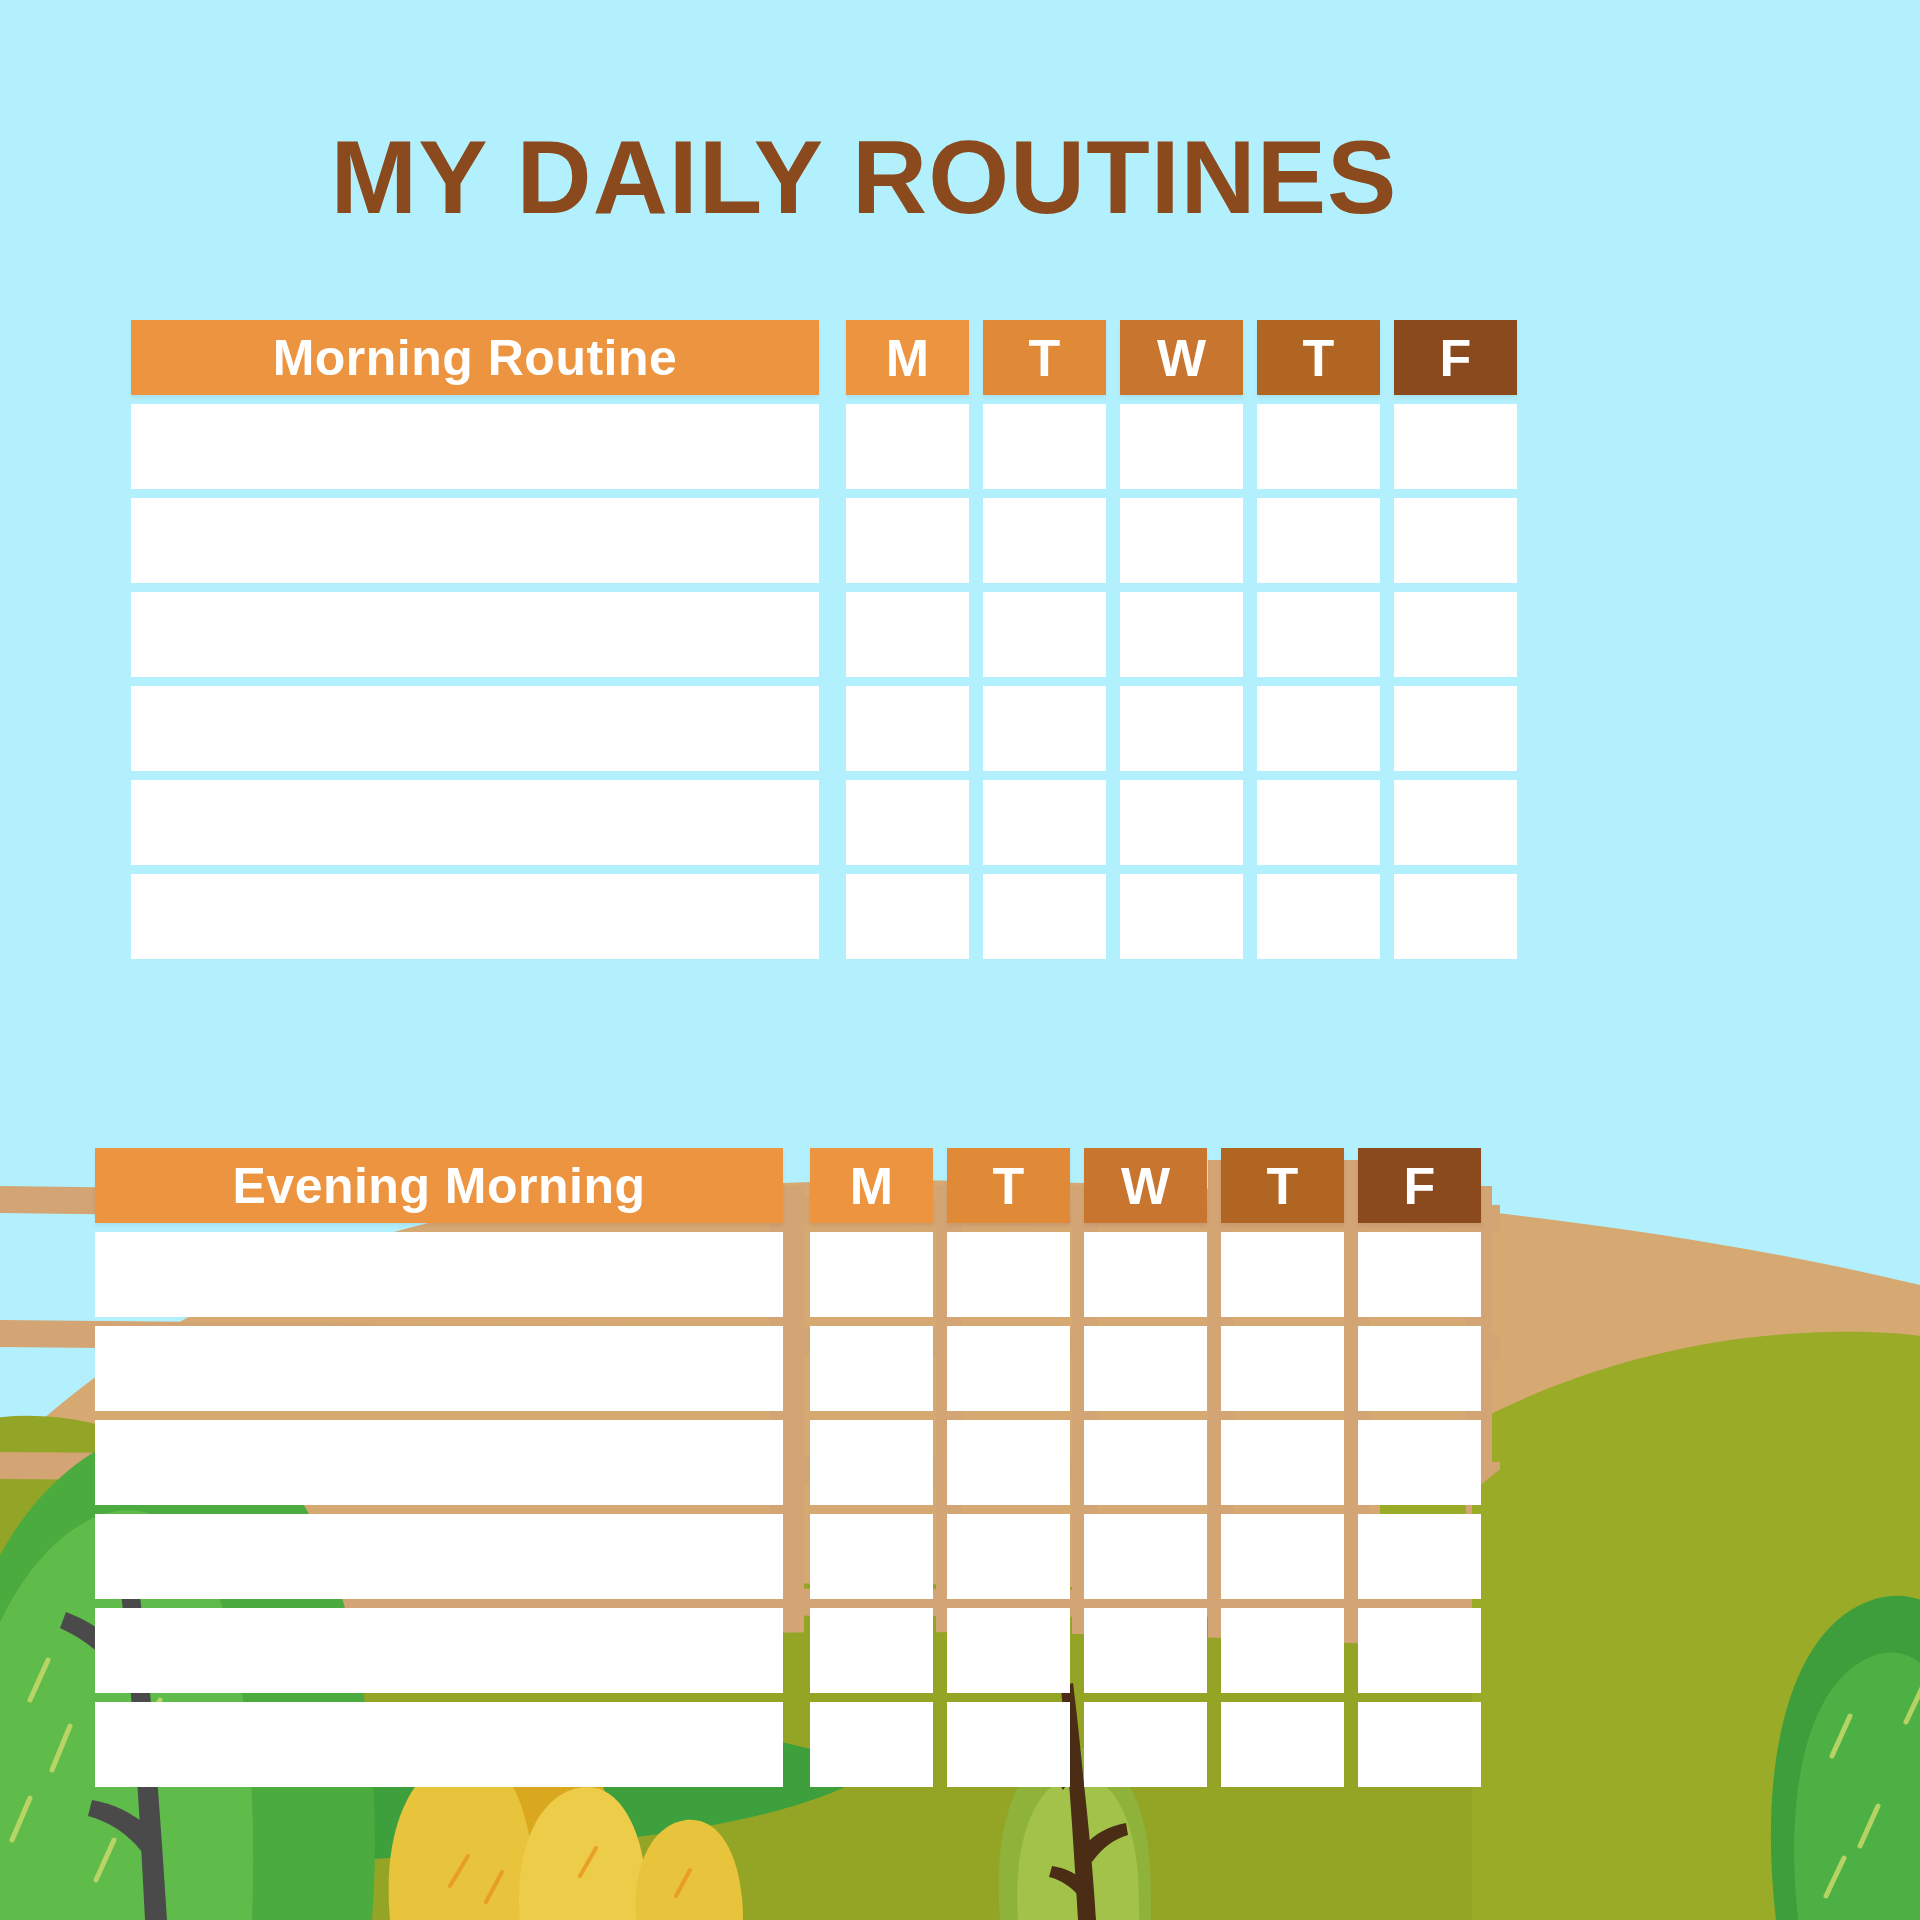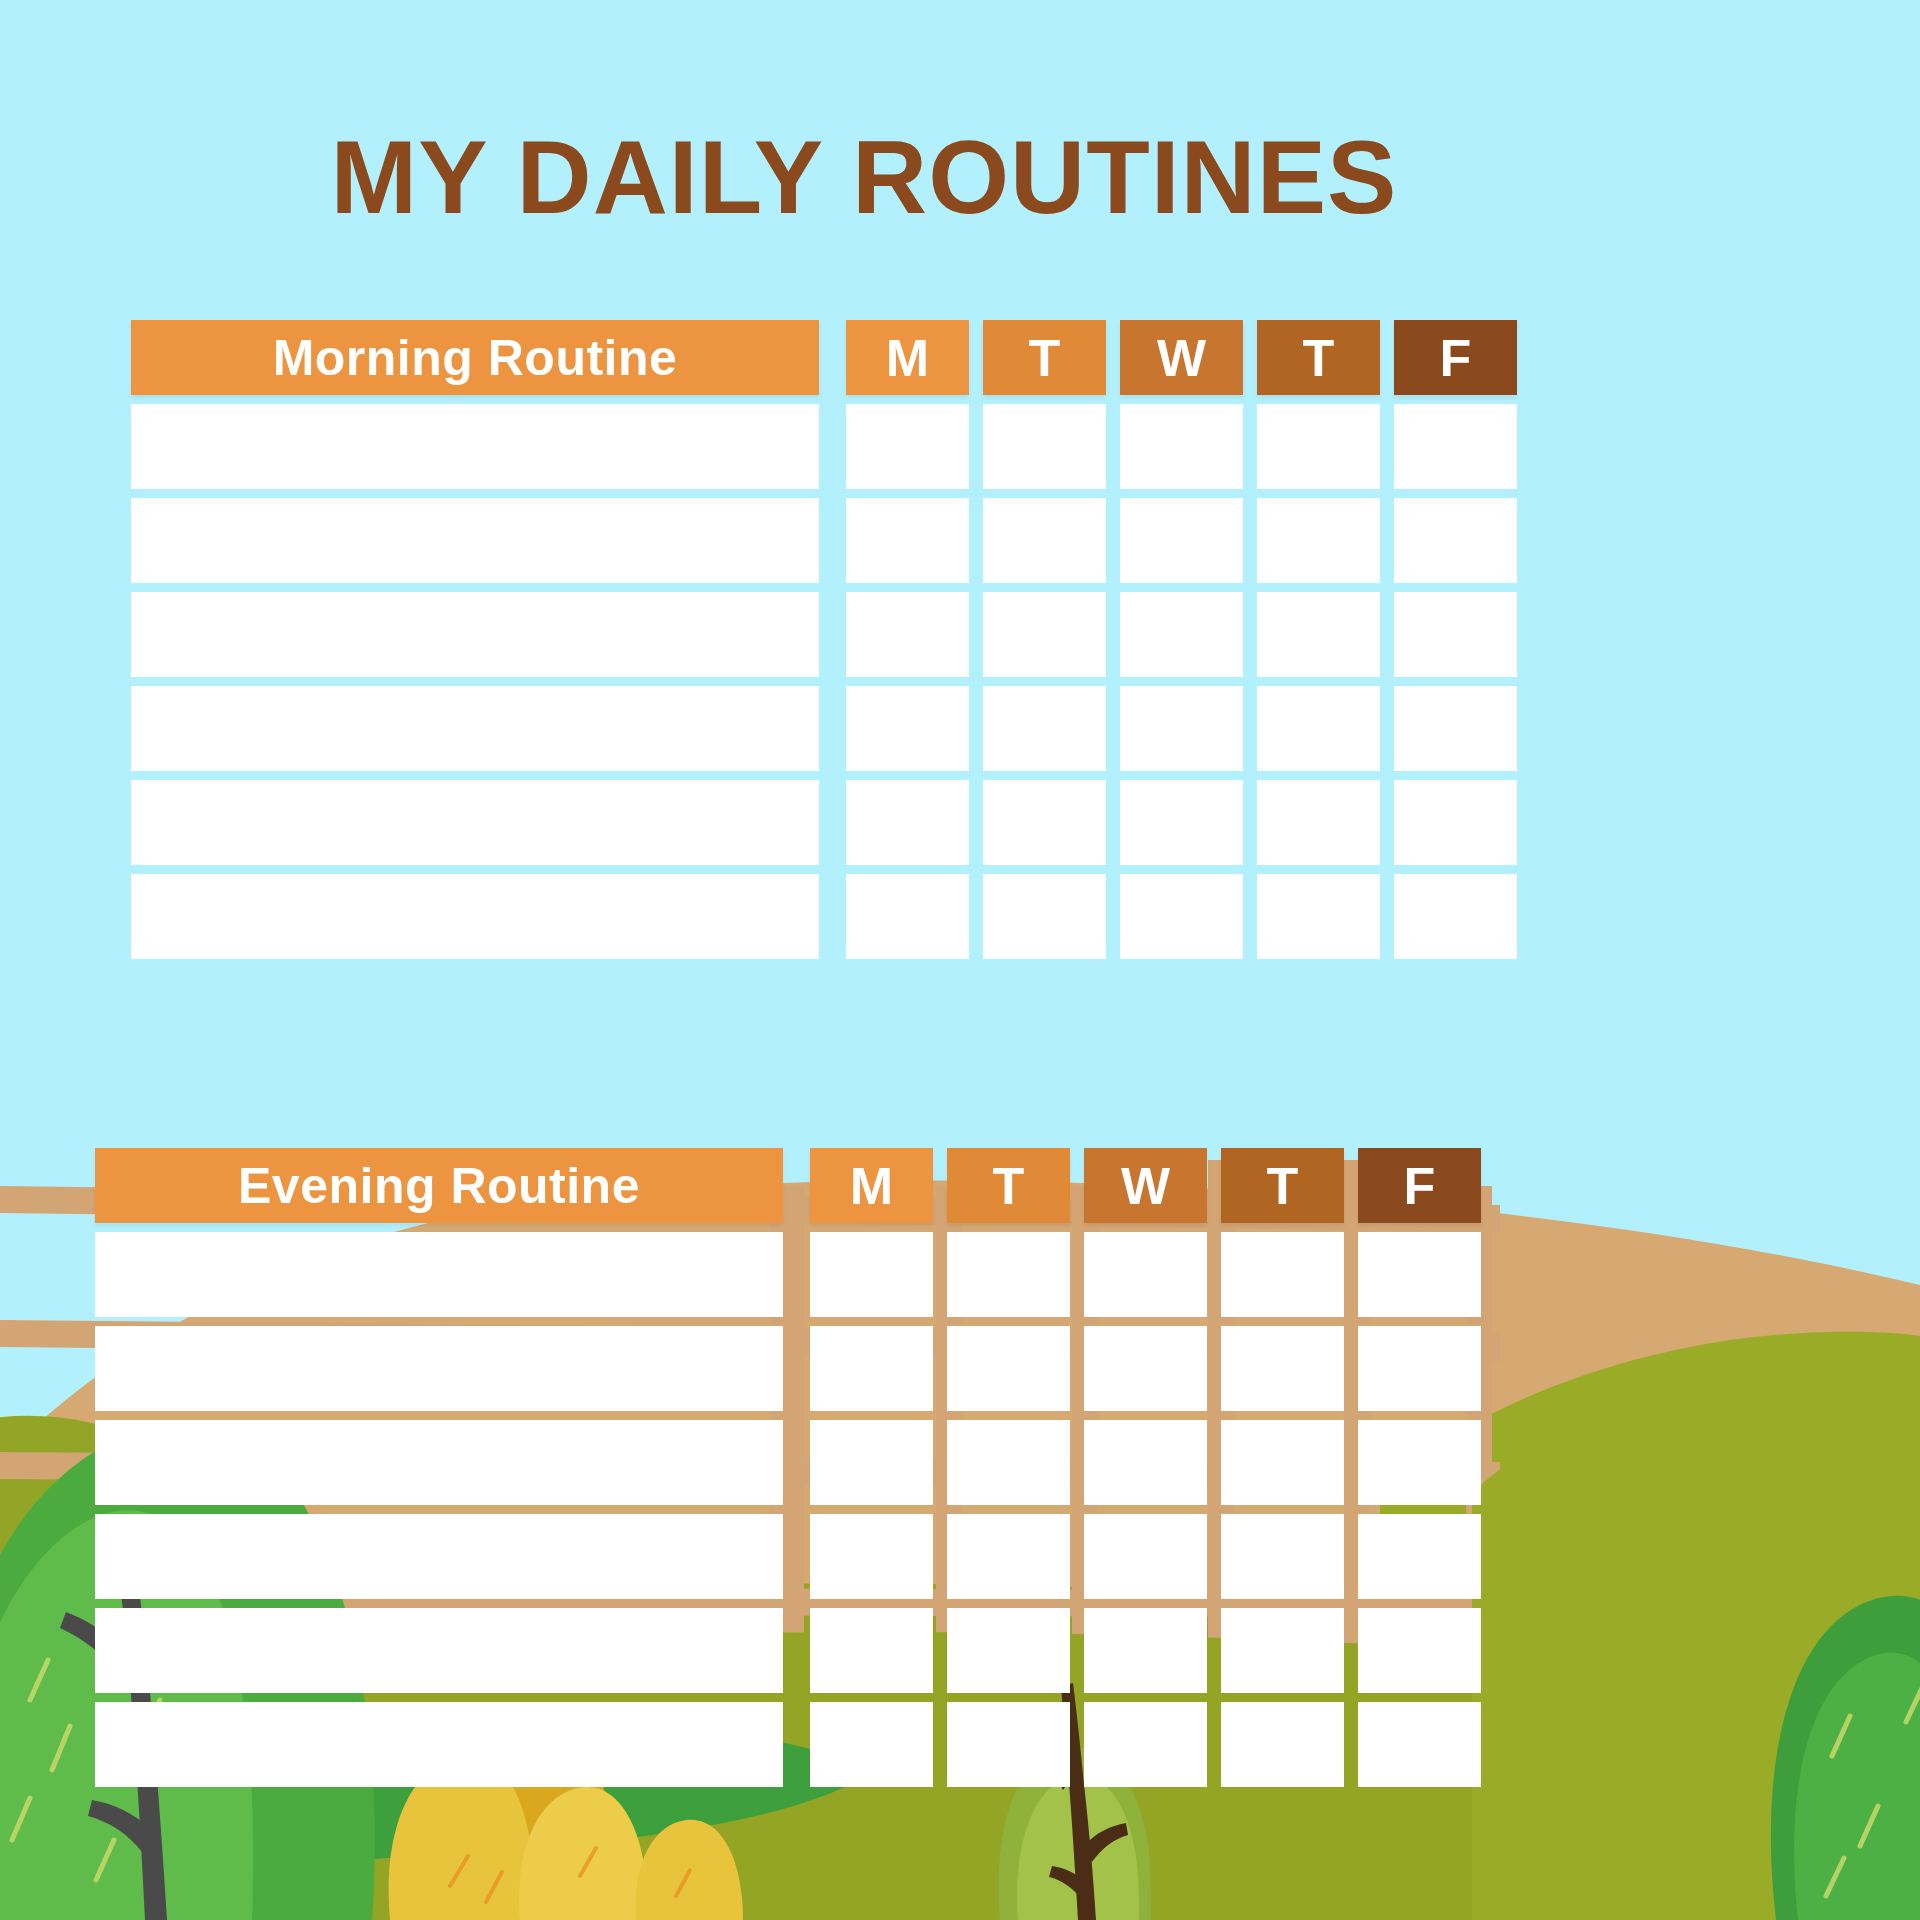--- a/index.html
+++ b/index.html
@@ -341,21 +341,21 @@
       <div class="day-cell"></div>
       <div class="day-cell"></div>
       <div class="day-cell"></div>
     </div>
   </div>
 
   <div class="board" id="evening-board">
 
     <div class="grid-row header-row">
       <div class="label-cell" style="background:#ed9440;">
-        <span class="nobr">Evening Routine</span>
+        <span class="nobr">Evening Morning</span>
       </div>
       <div class="day-cell" style="background:#ed9440;">
         <span>M</span>
       </div>
       <div class="day-cell" style="background:#e08a38;">
         <span>T</span>
       </div>
       <div class="day-cell" style="background:#c8762f;">
         <span>W</span>
       </div>

